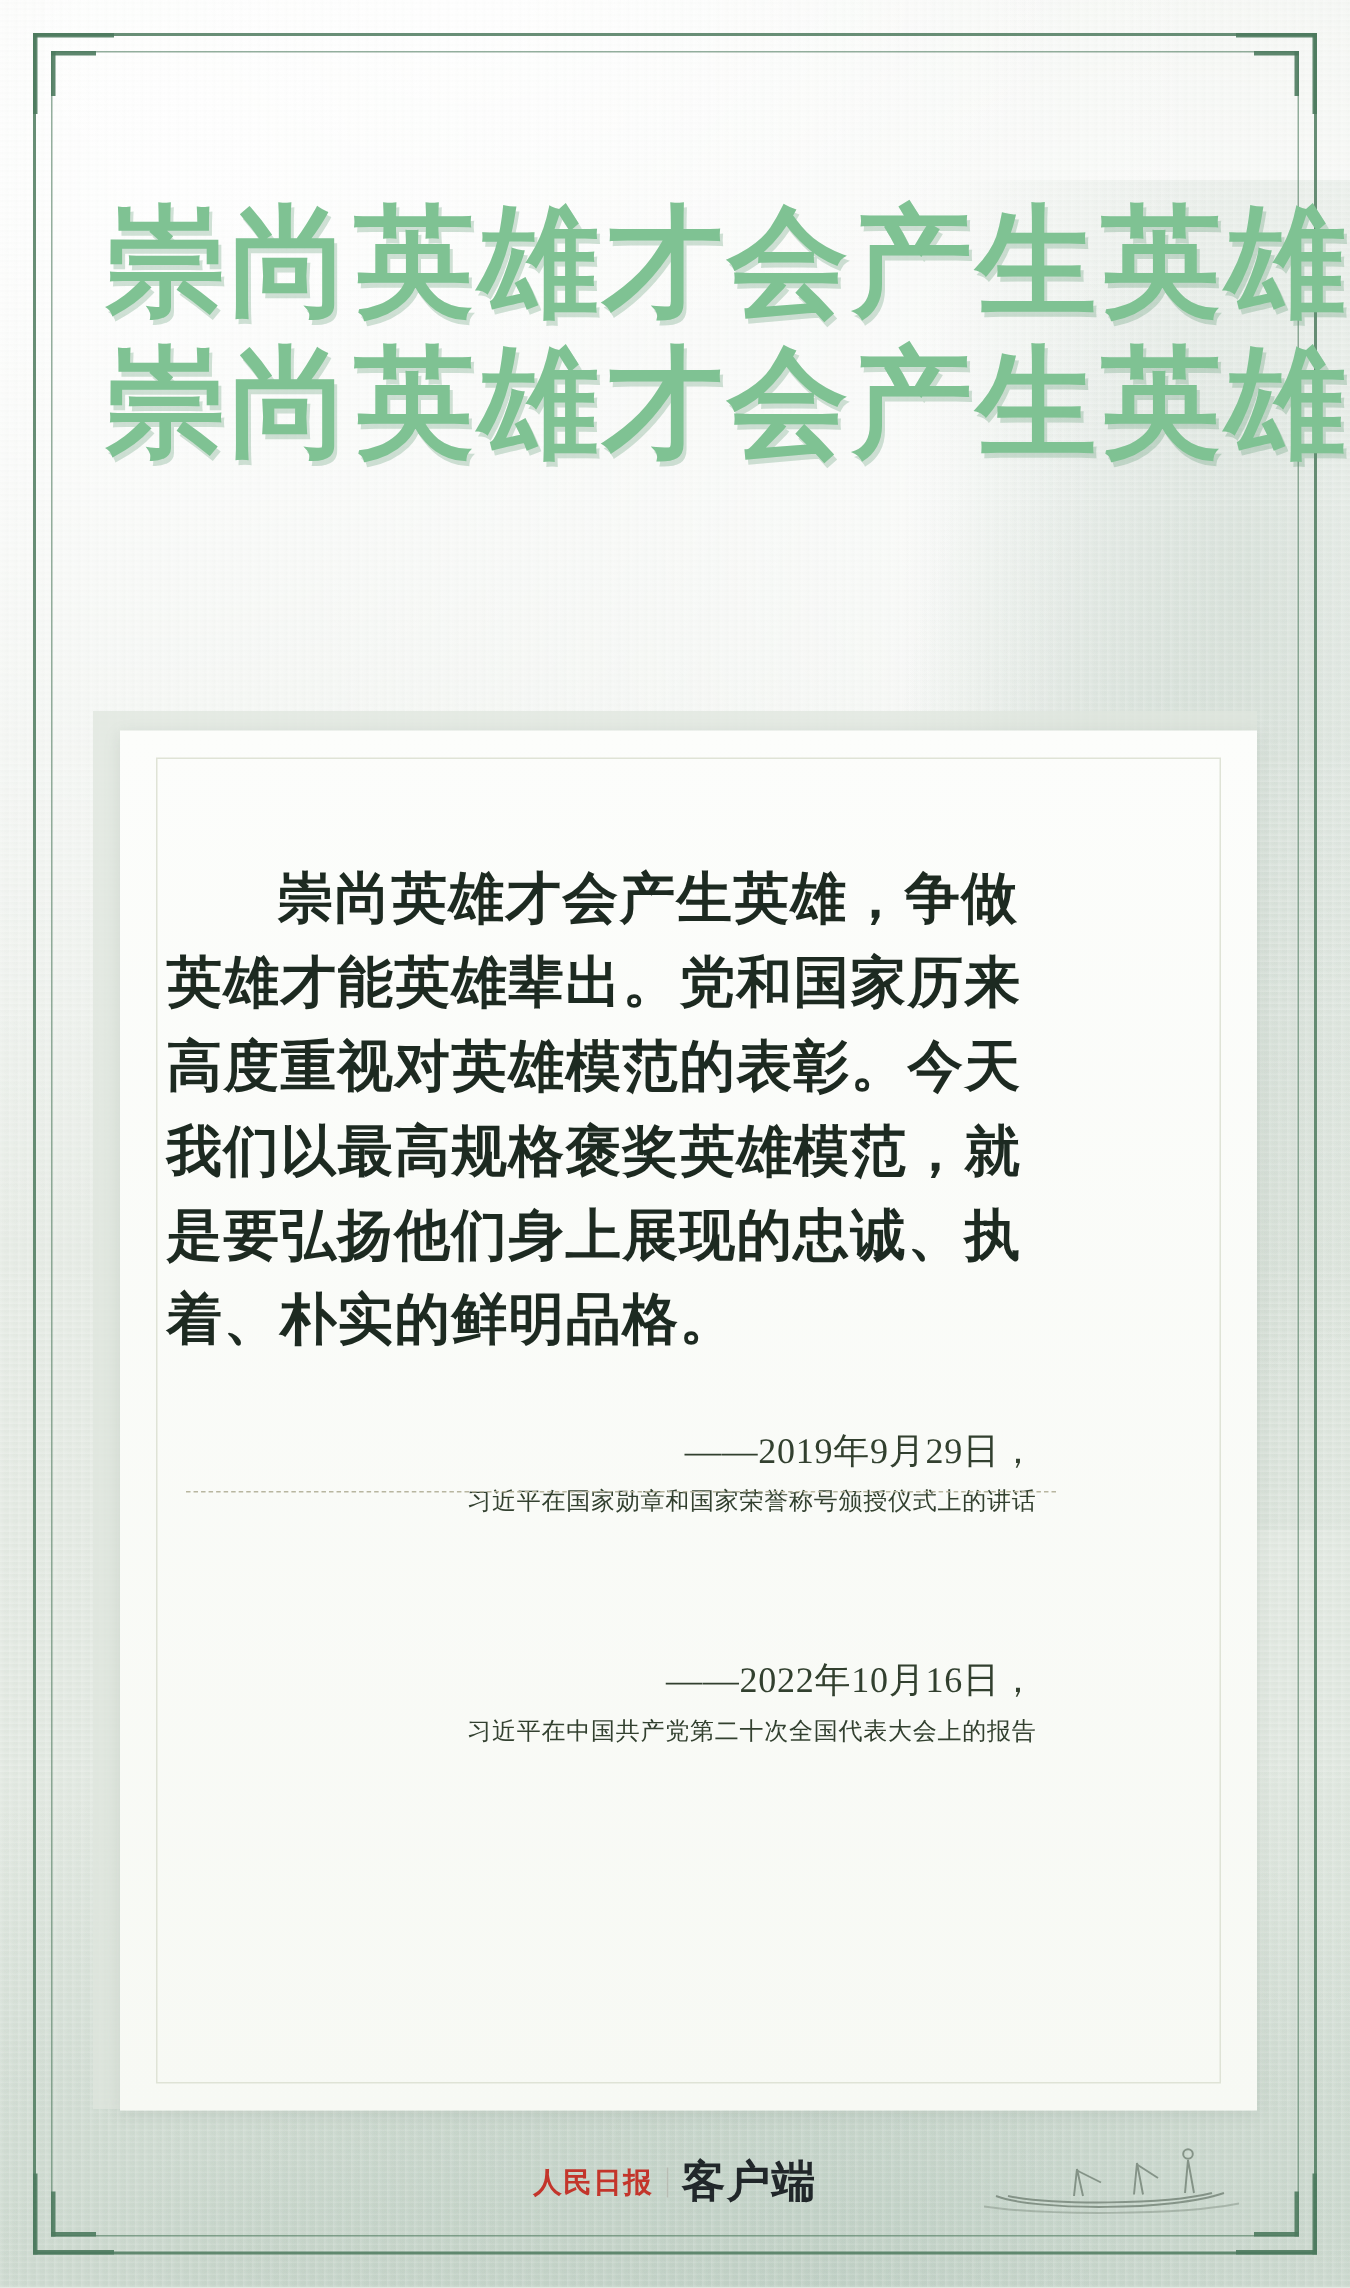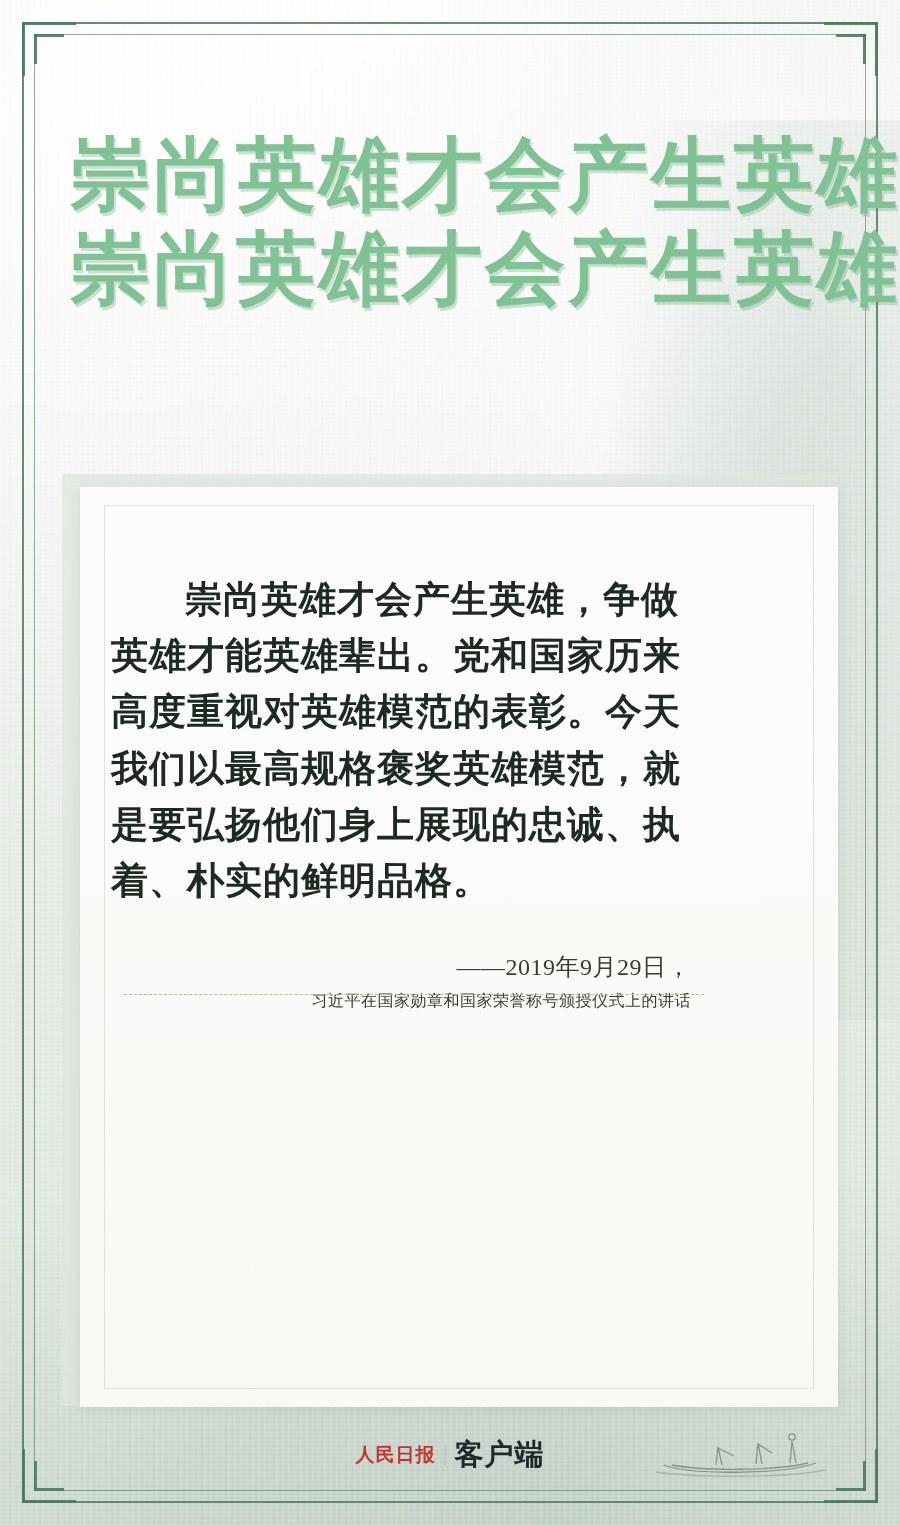--- a/index.html
+++ b/index.html
@@ -305,20 +305,24 @@
     <div class="quote">崇尚英雄才会产生英雄，争做英雄才能英雄辈出。党和国家历来高度重视对英雄模范的表彰。今天我们以最高规格褒奖英雄模范，就是要弘扬他们身上展现的忠诚、执着、朴实的鲜明品格。</div>
     <div class="attrib">
       <div class="date">——2019年9月29日，</div>
       <div class="src">习近平在国家勋章和国家荣誉称号颁授仪式上的讲话</div>
     </div>
   </div>
 
   <div class="divider"></div>
 
   <div class="block block-2">
+    <div class="attrib">
+      <div class="date">——2022年10月16日，</div>
+      <div class="src">习近平在中国共产党第二十次全国代表大会上的报告</div>
+    </div>
   </div>
 
   <div class="footer">
     <div class="brand">
       <span class="brand-mark">人民日报</span>
       <span class="brand-sep"></span>
       <span class="brand-name">客户端</span>
     </div>
 
     <div class="boat">

